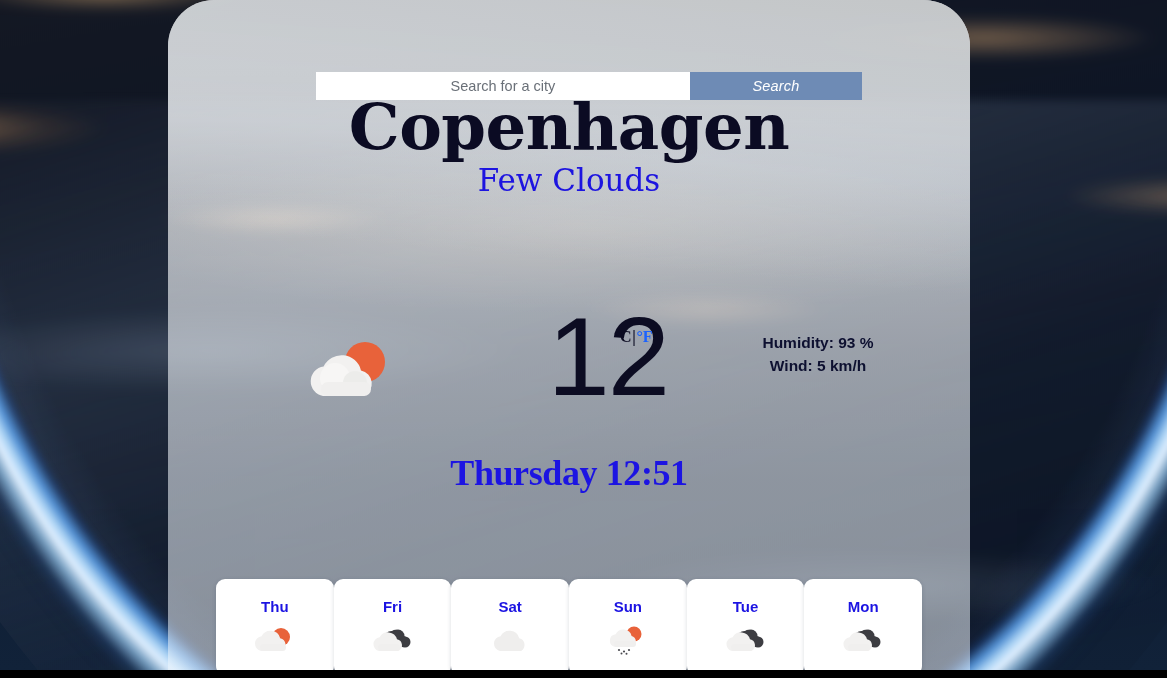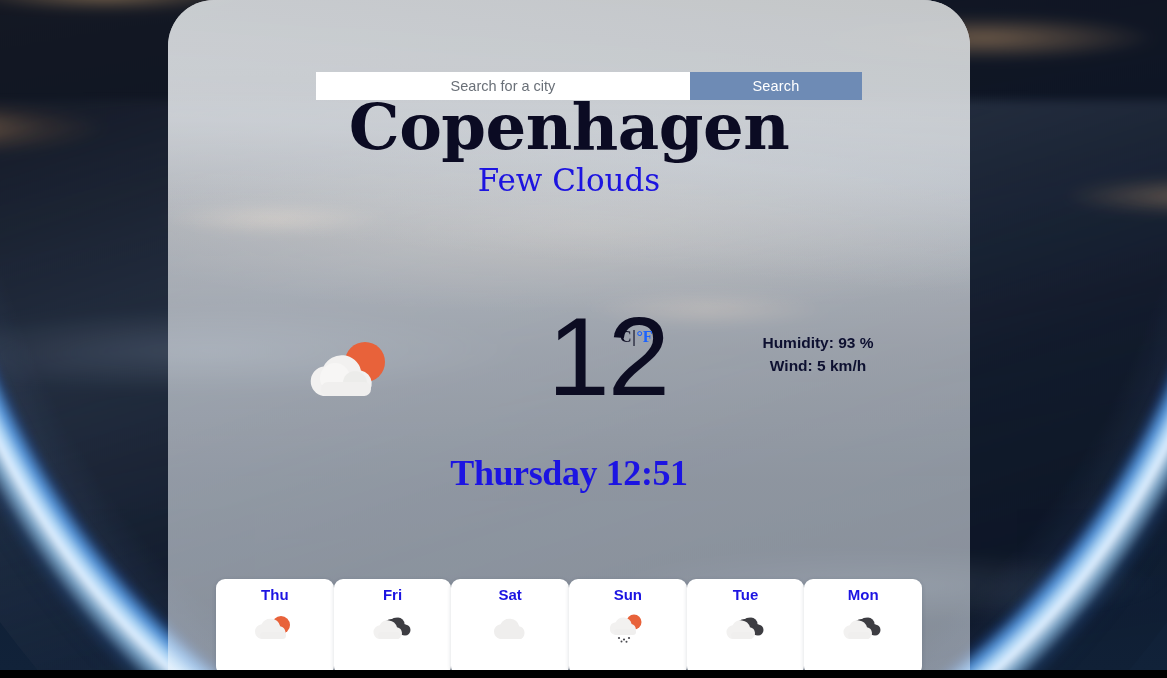--- a/index.html
+++ b/index.html
@@ -179,20 +179,21 @@
     flex: 0 0 172px;
     height: 28px;
     border: none;
     outline: none;
     background: #6e8bb5;
     color: #ffffff;
     font-family: "Liberation Sans", sans-serif;
     font-size: 14.5px;
     cursor: pointer;
     letter-spacing: .2px;
+    font-style: italic;
   }
 
   
   #city-name {
     position: absolute;
     left: 0; right: 0;
     top: 95px;
     text-align: center;
     font-family: "DejaVu Serif", serif;
     font-weight: 700;
@@ -297,21 +298,21 @@
   }
   .forecast-card {
     width: 121px;
     height: 96px;
     background: #ffffff;
     border-radius: 9px;
     box-shadow: 0 1px 4px rgba(20,30,50,0.16);
     display: flex;
     flex-direction: column;
     align-items: center;
-    padding-top: 8px;
+    padding-top: 20px;
     cursor: pointer;
   }
   .forecast-day {
     font-family: "Liberation Sans", sans-serif;
     font-weight: 700;
     font-size: 15px;
     color: #1c14e2;
     line-height: 1;
   }
   .forecast-icon {

